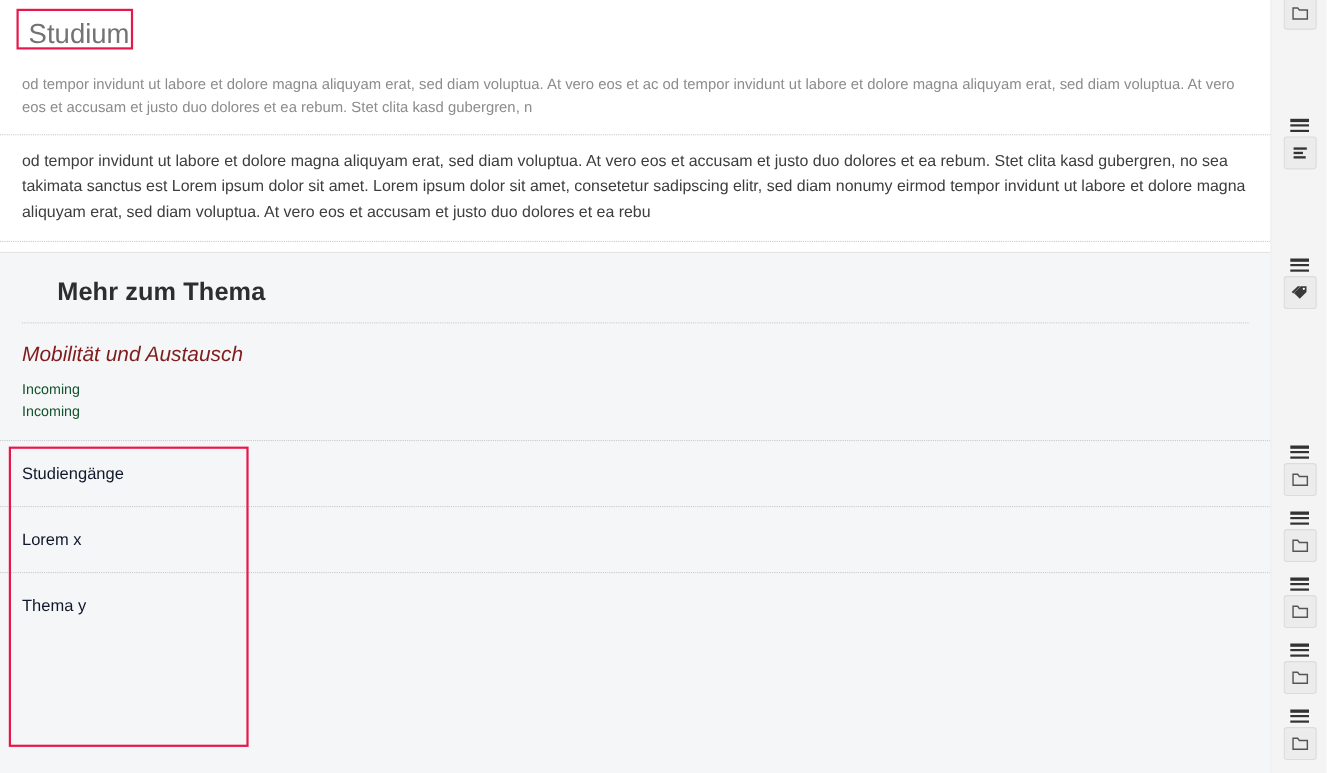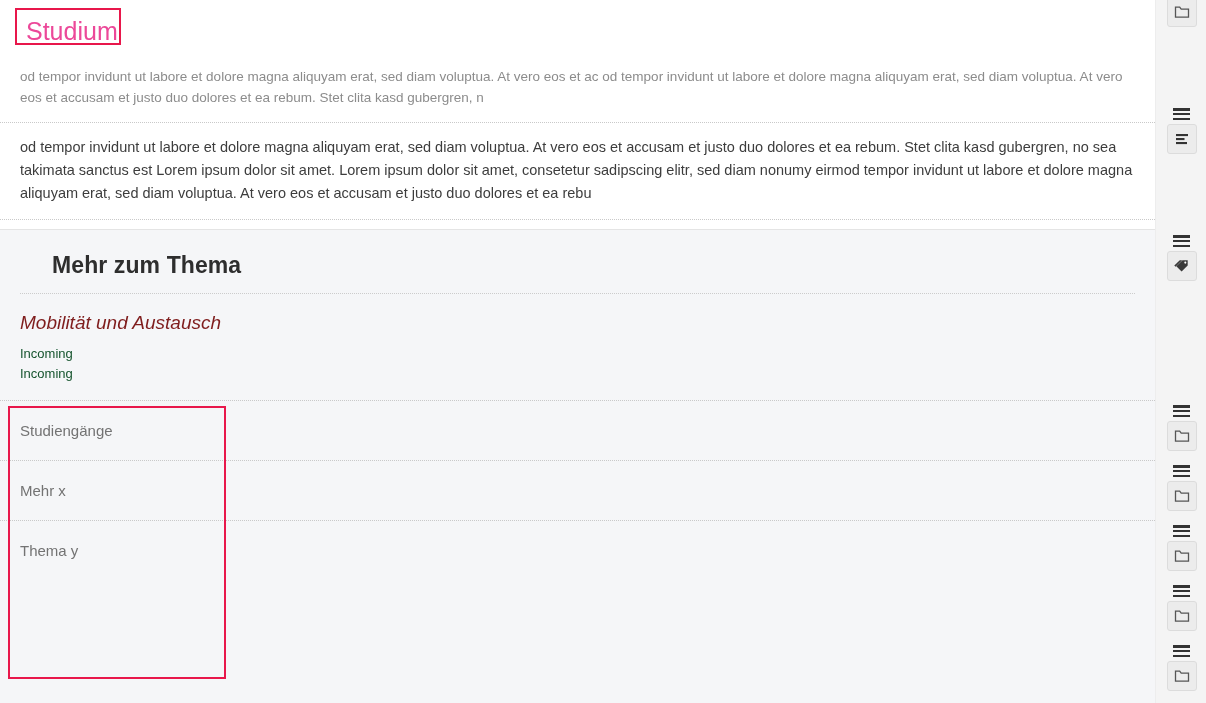--- a/index.html
+++ b/index.html
@@ -77,21 +77,21 @@
   .sep-dotted {
     border-bottom: 1px dotted #c9c9c9;
   }
 
   .title-block {
     padding: 14px 20px 8px 20px;
   }
   h1.page-title {
     font-size: 25px;
     font-weight: normal;
-    color: #ec4899;
+    color: #737373;
     margin: 0;
     display: inline-block;
     line-height: 1.25;
     padding: 2px 6px 3px 6px;
   }
 
   .lead-block {
     padding: 8px 20px 14px 20px;
   }
   .lead-text {
@@ -161,21 +161,21 @@
   .topic-row {
     position: relative;
     height: 60px;
     border-top: 1px dotted #c9c9c9;
     display: flex;
     align-items: center;
     padding: 0 20px;
   }
   .topic-label {
     font-size: 15px;
-    color: #737373;
+    color: #0f172a;
   }
 
   
   .hl {
     position: absolute;
     border: 2px solid #e8174b;
     pointer-events: none;
     z-index: 30;
   }
   #hl-title { left: 15px; top: 8px; width: 106px; height: 37px; }
@@ -215,21 +215,21 @@
         <h3 class="links-group-title">Mobilität und Austausch</h3>
         <a class="link-row" href="#">Incoming</a>
         <a class="link-row" href="#">Incoming</a>
       </div>
 
       <div class="topic-list">
         <div class="topic-row">
           <span class="topic-label">Studiengänge</span>
         </div>
         <div class="topic-row">
-          <span class="topic-label">Mehr x</span>
+          <span class="topic-label">Lorem x</span>
         </div>
         <div class="topic-row">
           <span class="topic-label">Thema y</span>
         </div>
       </div>
 
     </div>
   </div>
 
   <div class="rail">

